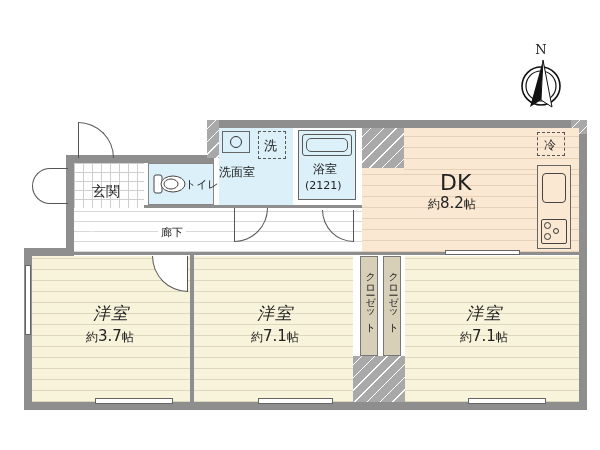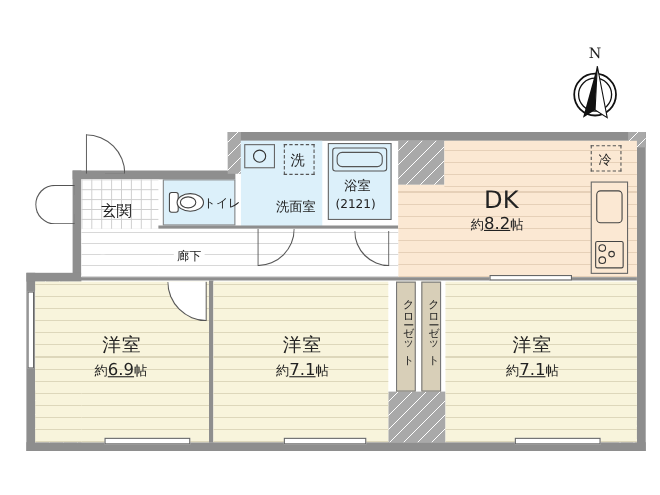--- a/index.html
+++ b/index.html
@@ -14,23 +14,23 @@
   .floor-dk { background-color: #fbe8d3;
     background-image: repeating-linear-gradient(0deg, #e6d0b8 0 1px, transparent 1px 11px); }
   .floor-hall { background-color: #ffffff;
     background-image: repeating-linear-gradient(0deg, #d8d8d8 0 1px, transparent 1px 10px); }
   .floor-wet { background: #dcf0fa; }
   .floor-tile { background-color: #ffffff;
     background-image: linear-gradient(#cfcfcf 1px, transparent 1px), linear-gradient(90deg, #cfcfcf 1px, transparent 1px);
     background-size: 9px 9px; }
   .closet { background: #d8cfb8; border: 1px solid #777; }
   .label { position: absolute; text-align: center; white-space: nowrap; }
-  .room-name { font-size: 17px; letter-spacing: 1px; }
+  .room-name { font-size: 17px; letter-spacing: 1px; font-style: italic; }
   .room-size { font-size: 12px; }
-  .room-size b { font-size: 15px; font-weight: normal; text-decoration: underline; }
+  .room-size b { font-size: 15px; font-weight: normal; }
   .vtext { writing-mode: vertical-rl; font-size: 10px; letter-spacing: 1px; }
   .door-arc { position: absolute; border: 1px solid #555; }
   .window { position: absolute; background: #fff; border: 1px solid #666; }
 </style>
 </head>
 <body>
 
 <div class="abs" style="left:516px; top:42px; width:50px; height:70px;">
   <div class="label" style="left:17px; top:0; width:16px; font-family:'DejaVu Serif',serif; font-size:13px;">N</div>
   <svg class="abs" style="left:2px; top:16px;" width="46" height="52" viewBox="0 0 46 52">
@@ -78,21 +78,21 @@
   <div class="label" style="left:36px; top:13px; font-size:11px;">トイレ</div>
 </div>
 
 <div class="abs floor-wet" style="left:219px; top:128px; width:74px; height:78px;">
   <div class="abs" style="left:3px; top:3px; width:28px; height:22px; border:1px solid #666; background:#dcf0fa;">
     <div class="abs" style="left:7px; top:4px; width:12px; height:12px; border:1.5px solid #333; border-radius:50%;"></div>
   </div>
   <div class="abs" style="left:39px; top:3px; width:28px; height:28px; border:1px dashed #555;">
     <div class="label" style="left:5px; top:5px; font-size:13px;">洗</div>
   </div>
-  <div class="label" style="left:32px; top:36px; font-size:12px;margin-top:16px;">洗面室</div>
+  <div class="label" style="left:0; top:36px; font-size:12px;">洗面室</div>
 </div>
 
 <div class="abs floor-wet" style="left:298px; top:130px; width:58px; height:70px; border:1px solid #666;">
   <div class="abs" style="left:3px; top:3px; width:50px; height:22px; border:1px solid #555; border-radius:3px; background:#dcf0fa;">
     <div class="abs" style="left:3px; top:3px; width:42px; height:14px; border:1px solid #555; border-radius:5px;"></div>
   </div>
   <div class="label" style="left:14px; top:30px; font-size:12px;">浴室</div>
   <div class="label" style="left:6px; top:48px; font-size:11px;">(2121)</div>
 </div>
 
@@ -123,21 +123,21 @@
 <div class="door-arc" style="left:234px; top:208px; width:34px; height:34px; border-radius:0 0 34px 0; border-top:none; border-left:1px solid #555;"></div>
 <div class="door-arc" style="left:322px; top:210px; width:32px; height:32px; border-radius:0 0 0 32px; border-top:none; border-right:1px solid #555;"></div>
 
 <div class="abs wall" style="left:32px; top:252px; width:547px; height:3px;"></div>
 
 <div class="abs floor-wood" style="left:32px; top:256px; width:158px; height:146px;"></div>
 <div class="abs floor-wood" style="left:74px; top:350px; width:116px; height:52px;"></div>
 <div class="door-arc" style="left:152px; top:256px; width:36px; height:36px; border-radius:0 0 0 36px; border-top:none; border-right:1px solid #555; background:#fff;"></div>
 <div class="label room-name" style="left:93px; top:302px;">洋室</div>
 <div class="label room-size" style="left:86px; top:327px;">
-  <span>約</span><b>6.9</b><span>帖</span>
+  <span>約</span><b>3.7</b><span>帖</span>
 </div>
 <div class="window" style="left:25px; top:265px; width:6px; height:70px;"></div>
 <div class="window" style="left:95px; top:398px; width:78px; height:6px;"></div>
 
 <div class="abs wall" style="left:190px; top:255px; width:4px; height:147px;"></div>
 
 <div class="abs floor-wood" style="left:194px; top:256px; width:159px; height:146px;"></div>
 <div class="label room-name" style="left:257px; top:302px;">洋室</div>
 <div class="label room-size" style="left:251px; top:327px;">
   <span>約</span><b>7.1</b><span>帖</span>

